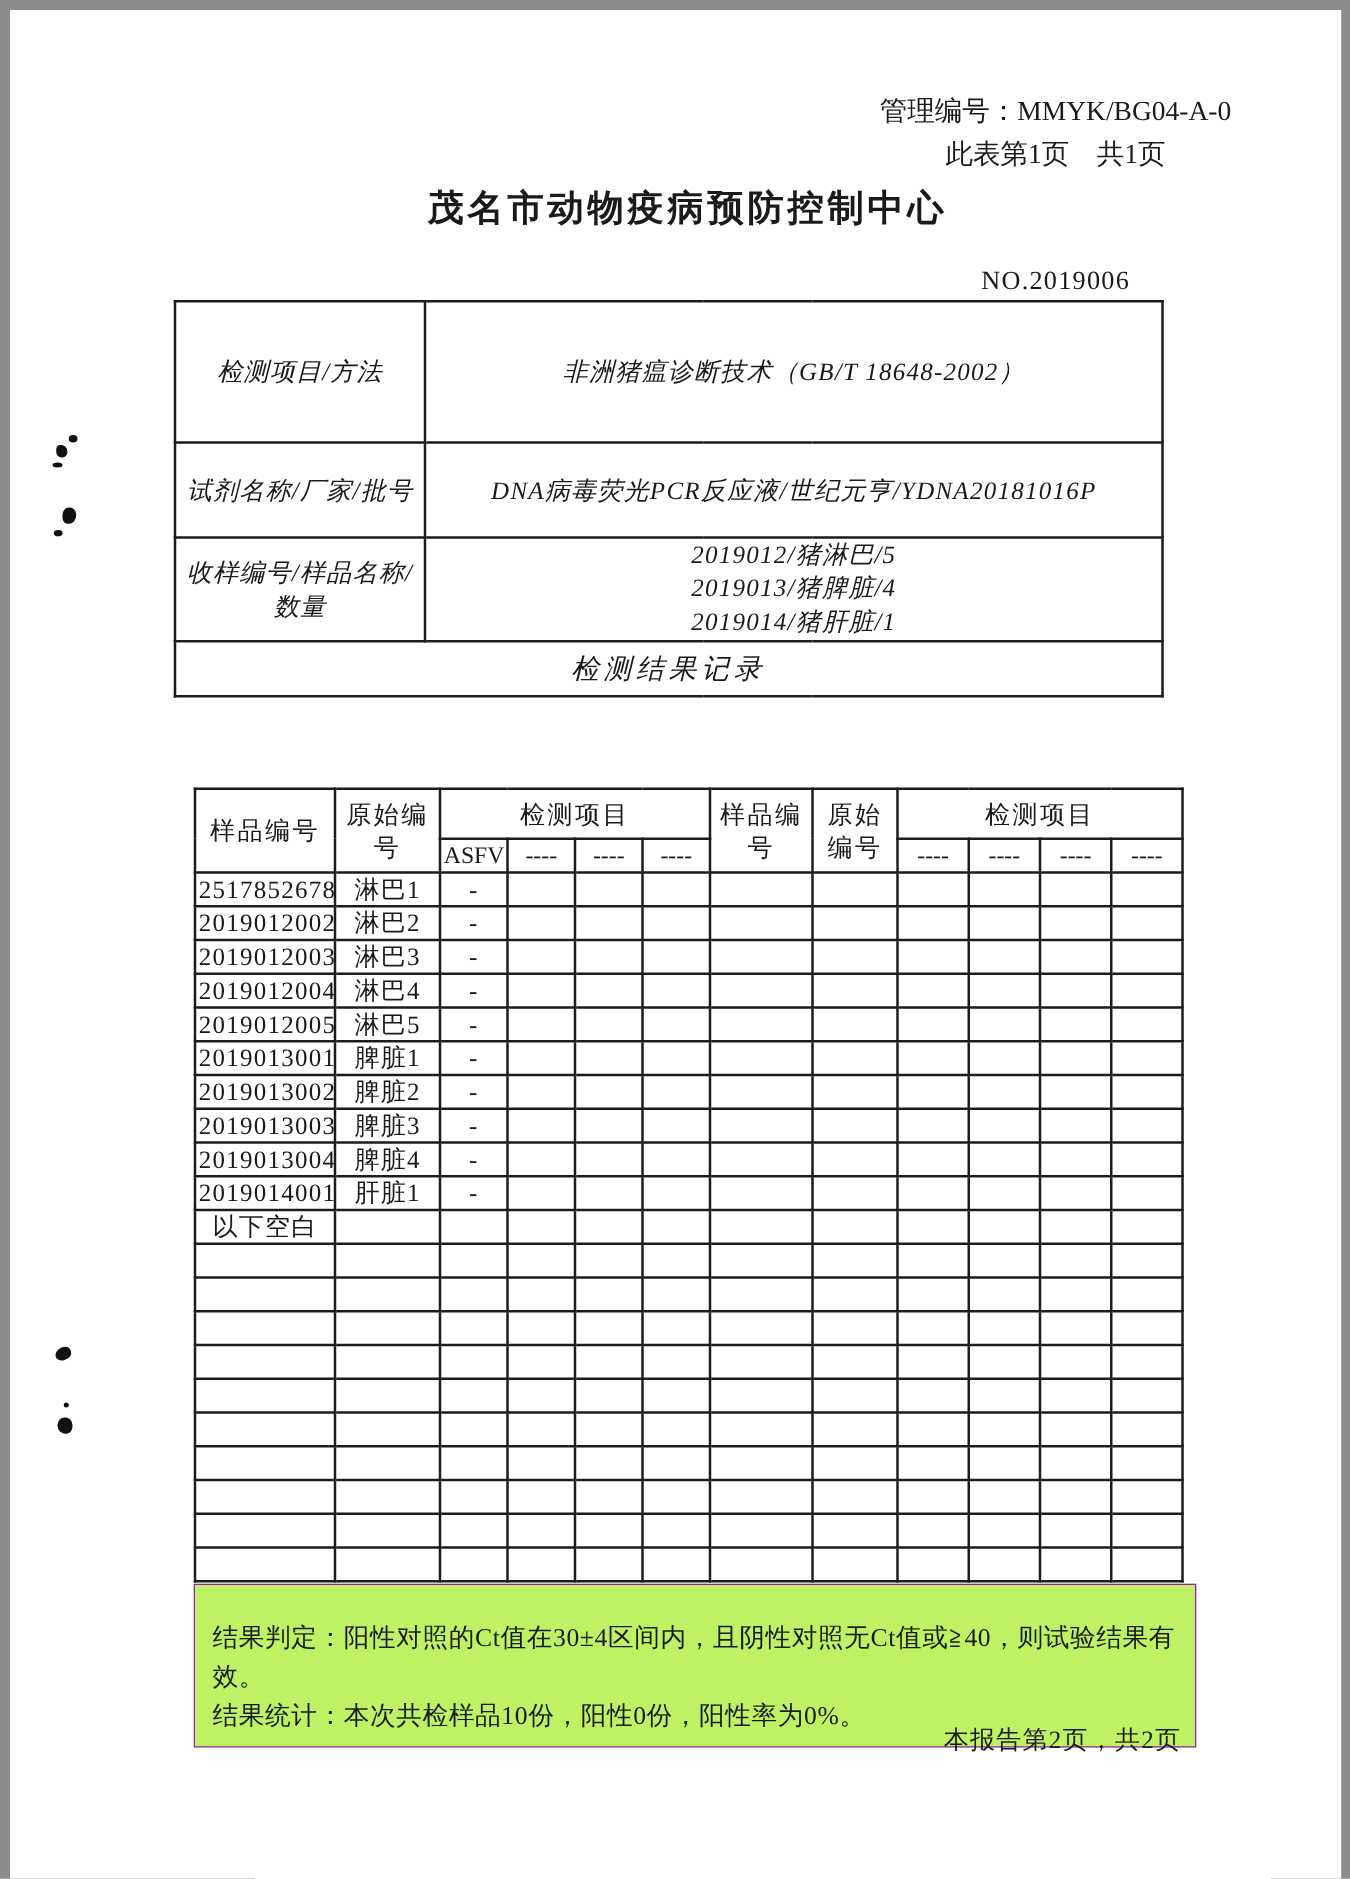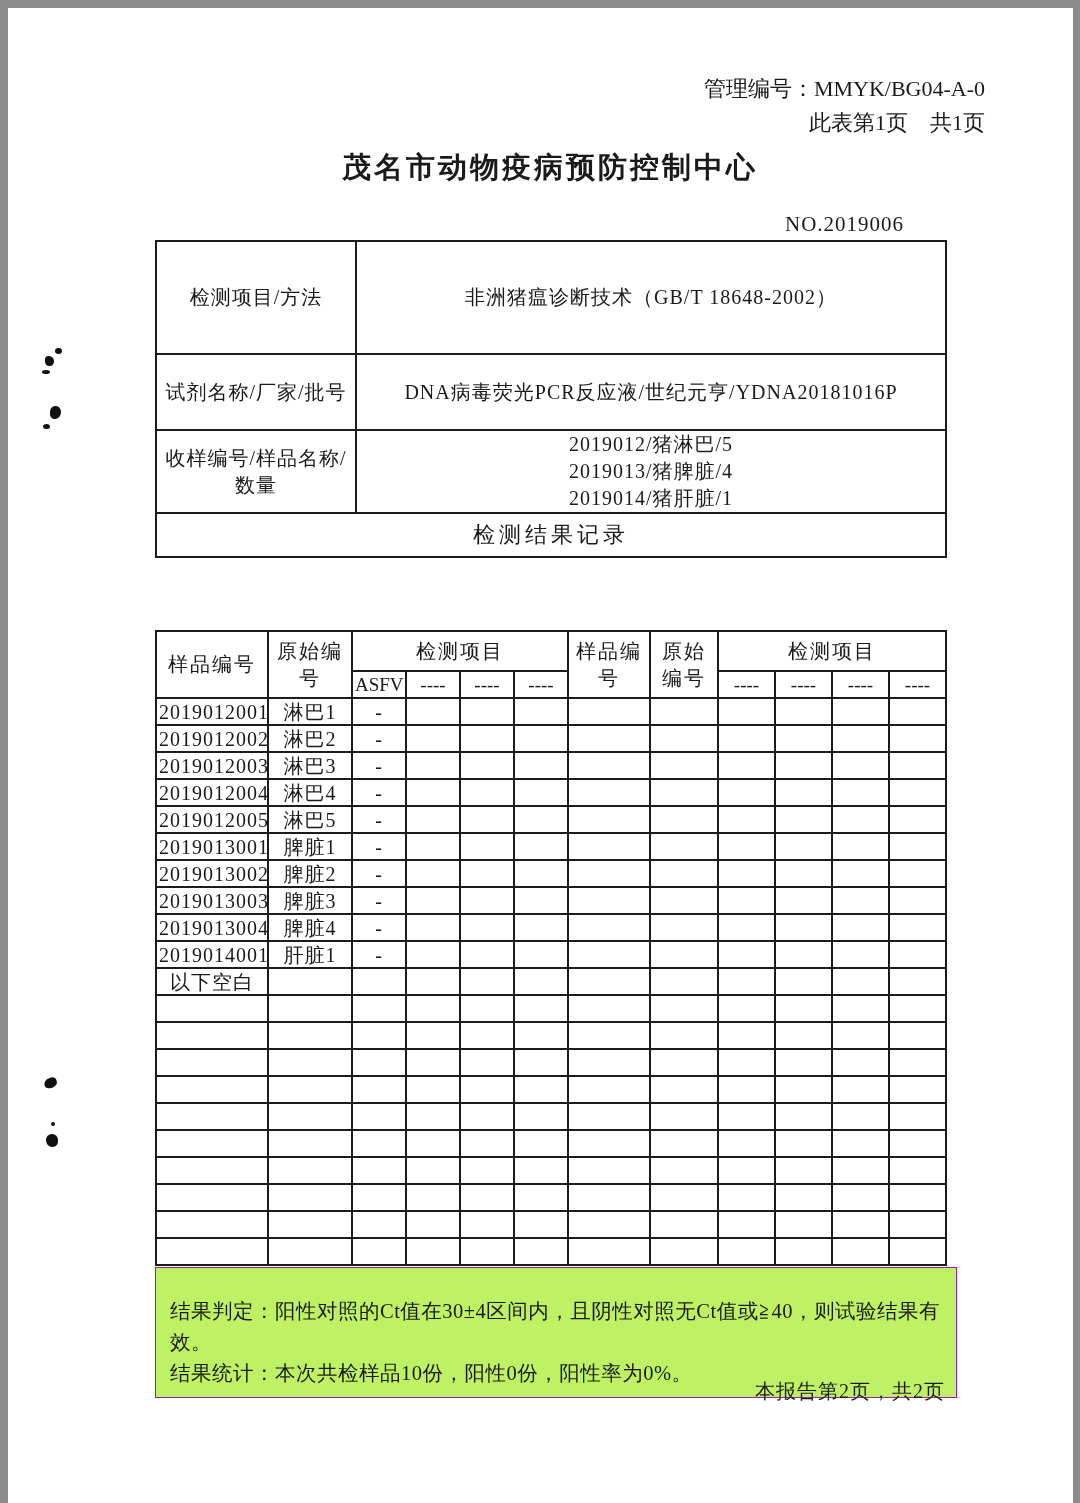--- a/index.html
+++ b/index.html
@@ -10,41 +10,41 @@
     color:#1a1a1a;
     position:relative;
   }
   .paper{
     position:absolute;left:8px;top:8px;width:1065px;height:1495px;
     background:#ffffff;
   }
   .speck{position:absolute;background:#111;border-radius:50%;}
 
   .admin-block{
-    position:absolute;top:72px;right:95px;text-align:right;
+    position:absolute;top:72px;right:95px;text-align:center;
     font-size:22px;line-height:34px;white-space:nowrap;
   }
   .title-block{
     position:absolute;left:155px;top:148px;width:790px;text-align:center;
   }
   .title-l1{font-size:29px;font-weight:bold;letter-spacing:3px;line-height:38px;}
   .title-l2{font-size:27px;font-weight:bold;letter-spacing:2px;line-height:38px;}
   .doc-no{
     position:absolute;left:785px;top:212px;font-size:21px;letter-spacing:1px;
   }
 
   table{border-collapse:collapse;table-layout:fixed;}
   td,th{
     border:2px solid #1c1c1c;
     font-weight:normal;
     text-align:center;vertical-align:middle;
     padding:0 2px;overflow:hidden;
     font-size:20px;
   }
-  .info-table{position:absolute;left:155px;top:240px;width:790px;}
+  .info-table{position:absolute;left:139px;top:240px;width:790px;font-style:italic;}
   .info-table td{letter-spacing:1px;}
   .info-label{letter-spacing:2px;}
   .pre{white-space:pre-line;line-height:27px;}
   .section-row td{font-size:22px;letter-spacing:4px;height:42px;}
 
   .results-table{position:absolute;left:155px;top:630px;width:790px;}
   .results-table th{letter-spacing:2px;}
   .results-table .sub th{letter-spacing:0;font-size:19px;}
   .results-table td{height:25px;font-size:20px;letter-spacing:1px;line-height:22px;}
 
@@ -142,21 +142,21 @@
       <th>----</th>
       <th>----</th>
       <th>----</th>
       <th>----</th>
       <th>----</th>
       <th>----</th>
     </tr>
   </thead>
   <tbody>
       <tr>
-        <td>2019012001</td>
+        <td>2517852678</td>
         <td>淋巴1</td>
         <td>-</td>
         <td></td>
         <td></td>
         <td></td>
         <td></td>
         <td></td>
         <td></td>
         <td></td>
         <td></td>

